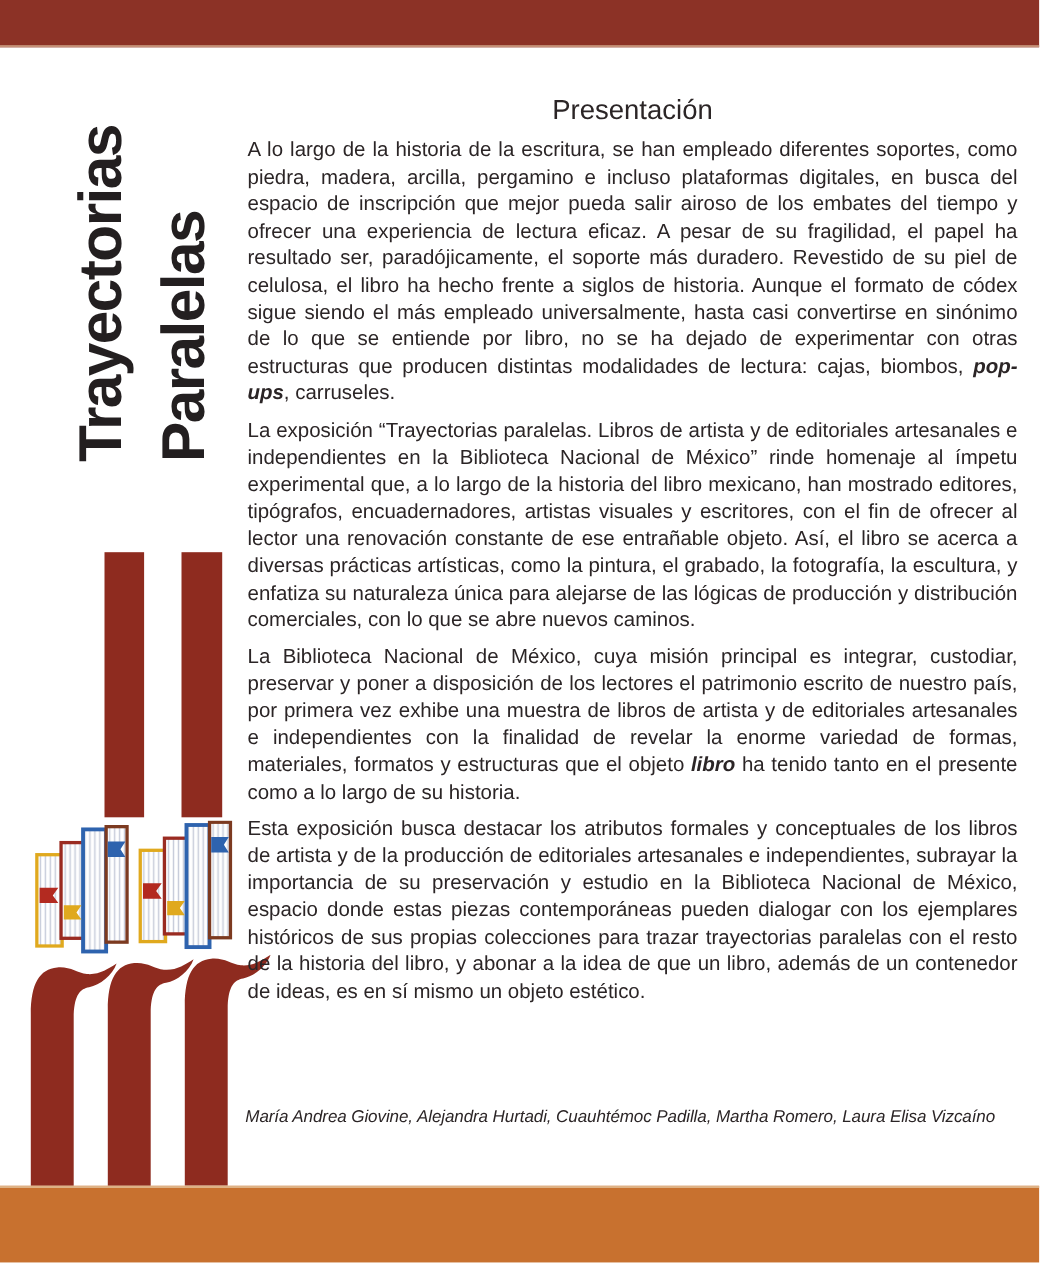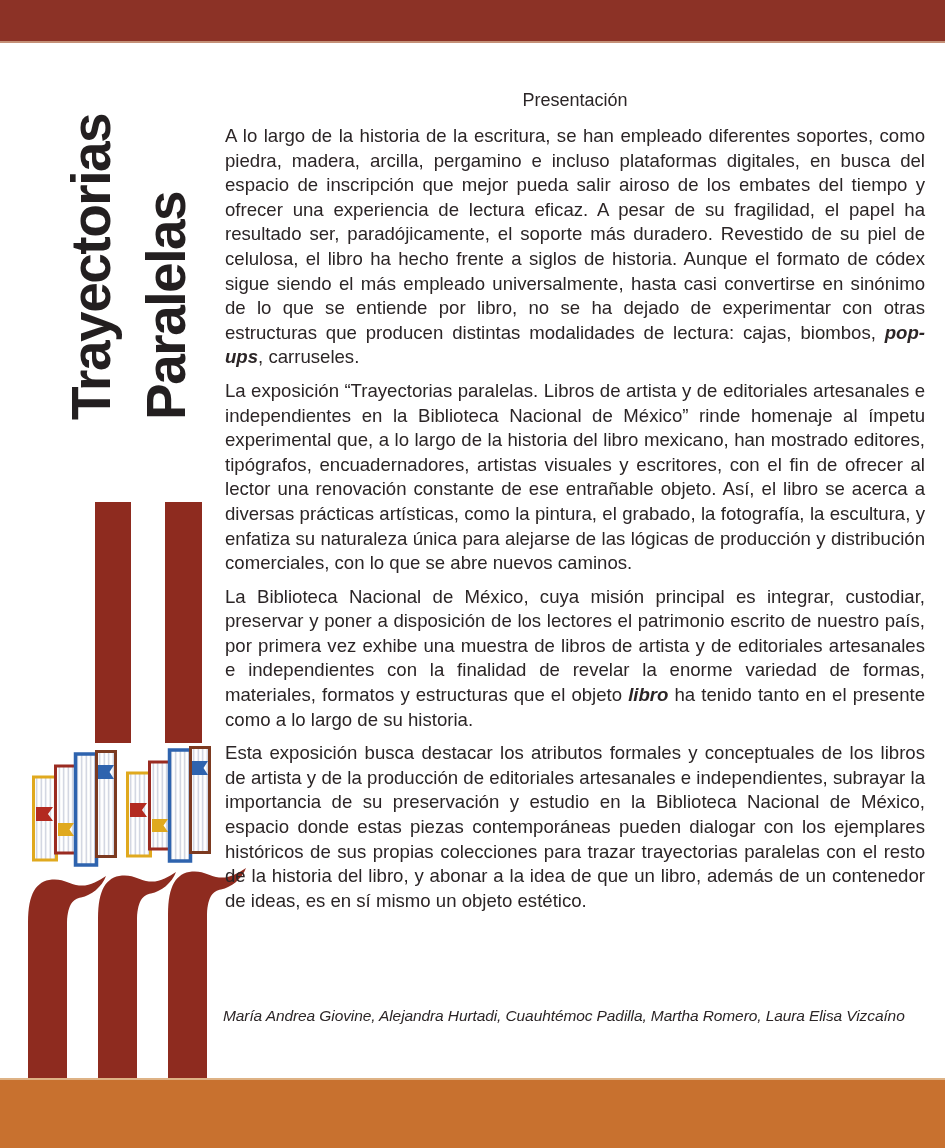--- a/index.html
+++ b/index.html
@@ -45,21 +45,21 @@
   .vbar.b2{left:165px;width:37px;}
   .books-svg{position:absolute;left:30px;top:746px;}
   .swash-svg{position:absolute;left:26px;top:868px;}
   
   .content{
     position:absolute;left:225px;top:88px;width:700px;
     font-size:18.6px;line-height:24.6px;
     text-align:justify;
   }
   .content h1{
-    font-size:18px;font-weight:normal;margin:0 0 12px 0;
+    font-size:25px;font-weight:normal;margin:0 0 12px 0;
     text-align:center;line-height:24px;
   }
   .content p{margin:0 0 9px 0;}
   .content p em{font-style:italic;font-weight:bold;}
   .authors{
     position:absolute;left:223px;top:1006px;width:720px;
     font-size:15.5px;line-height:20px;letter-spacing:-0.1px;
     white-space:nowrap;text-align:left;font-style:italic;
   }
 </style>

